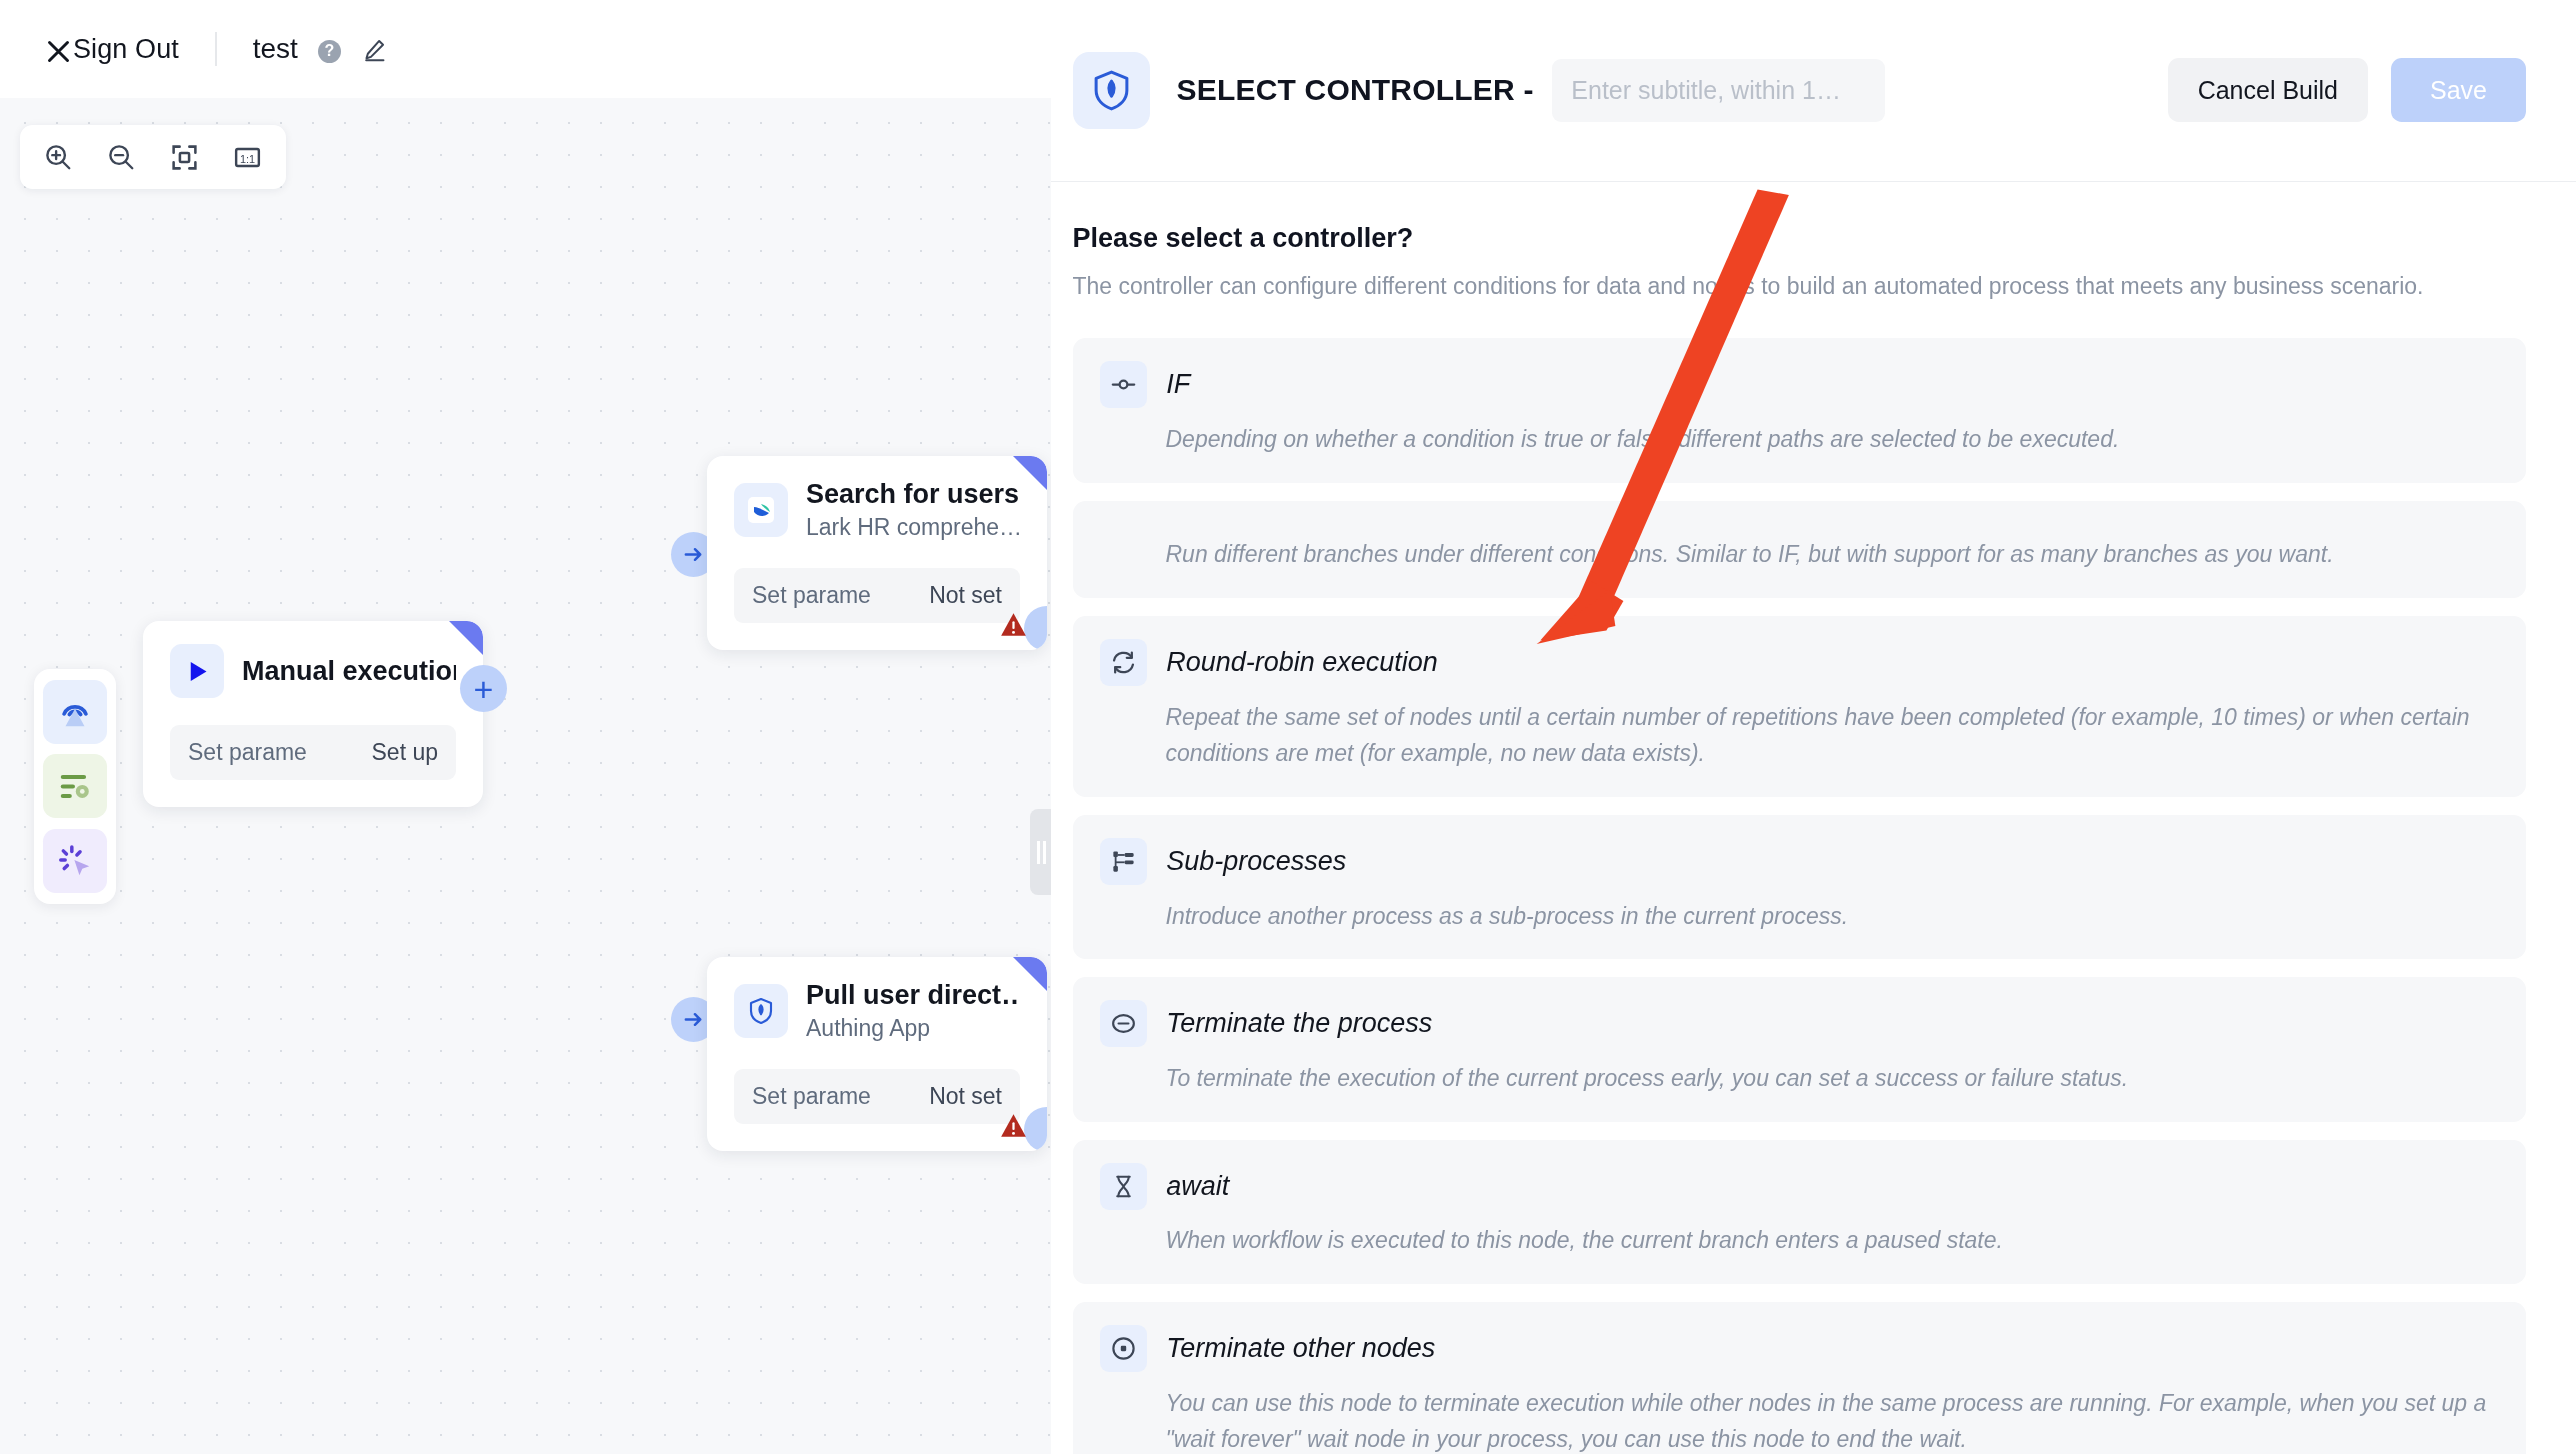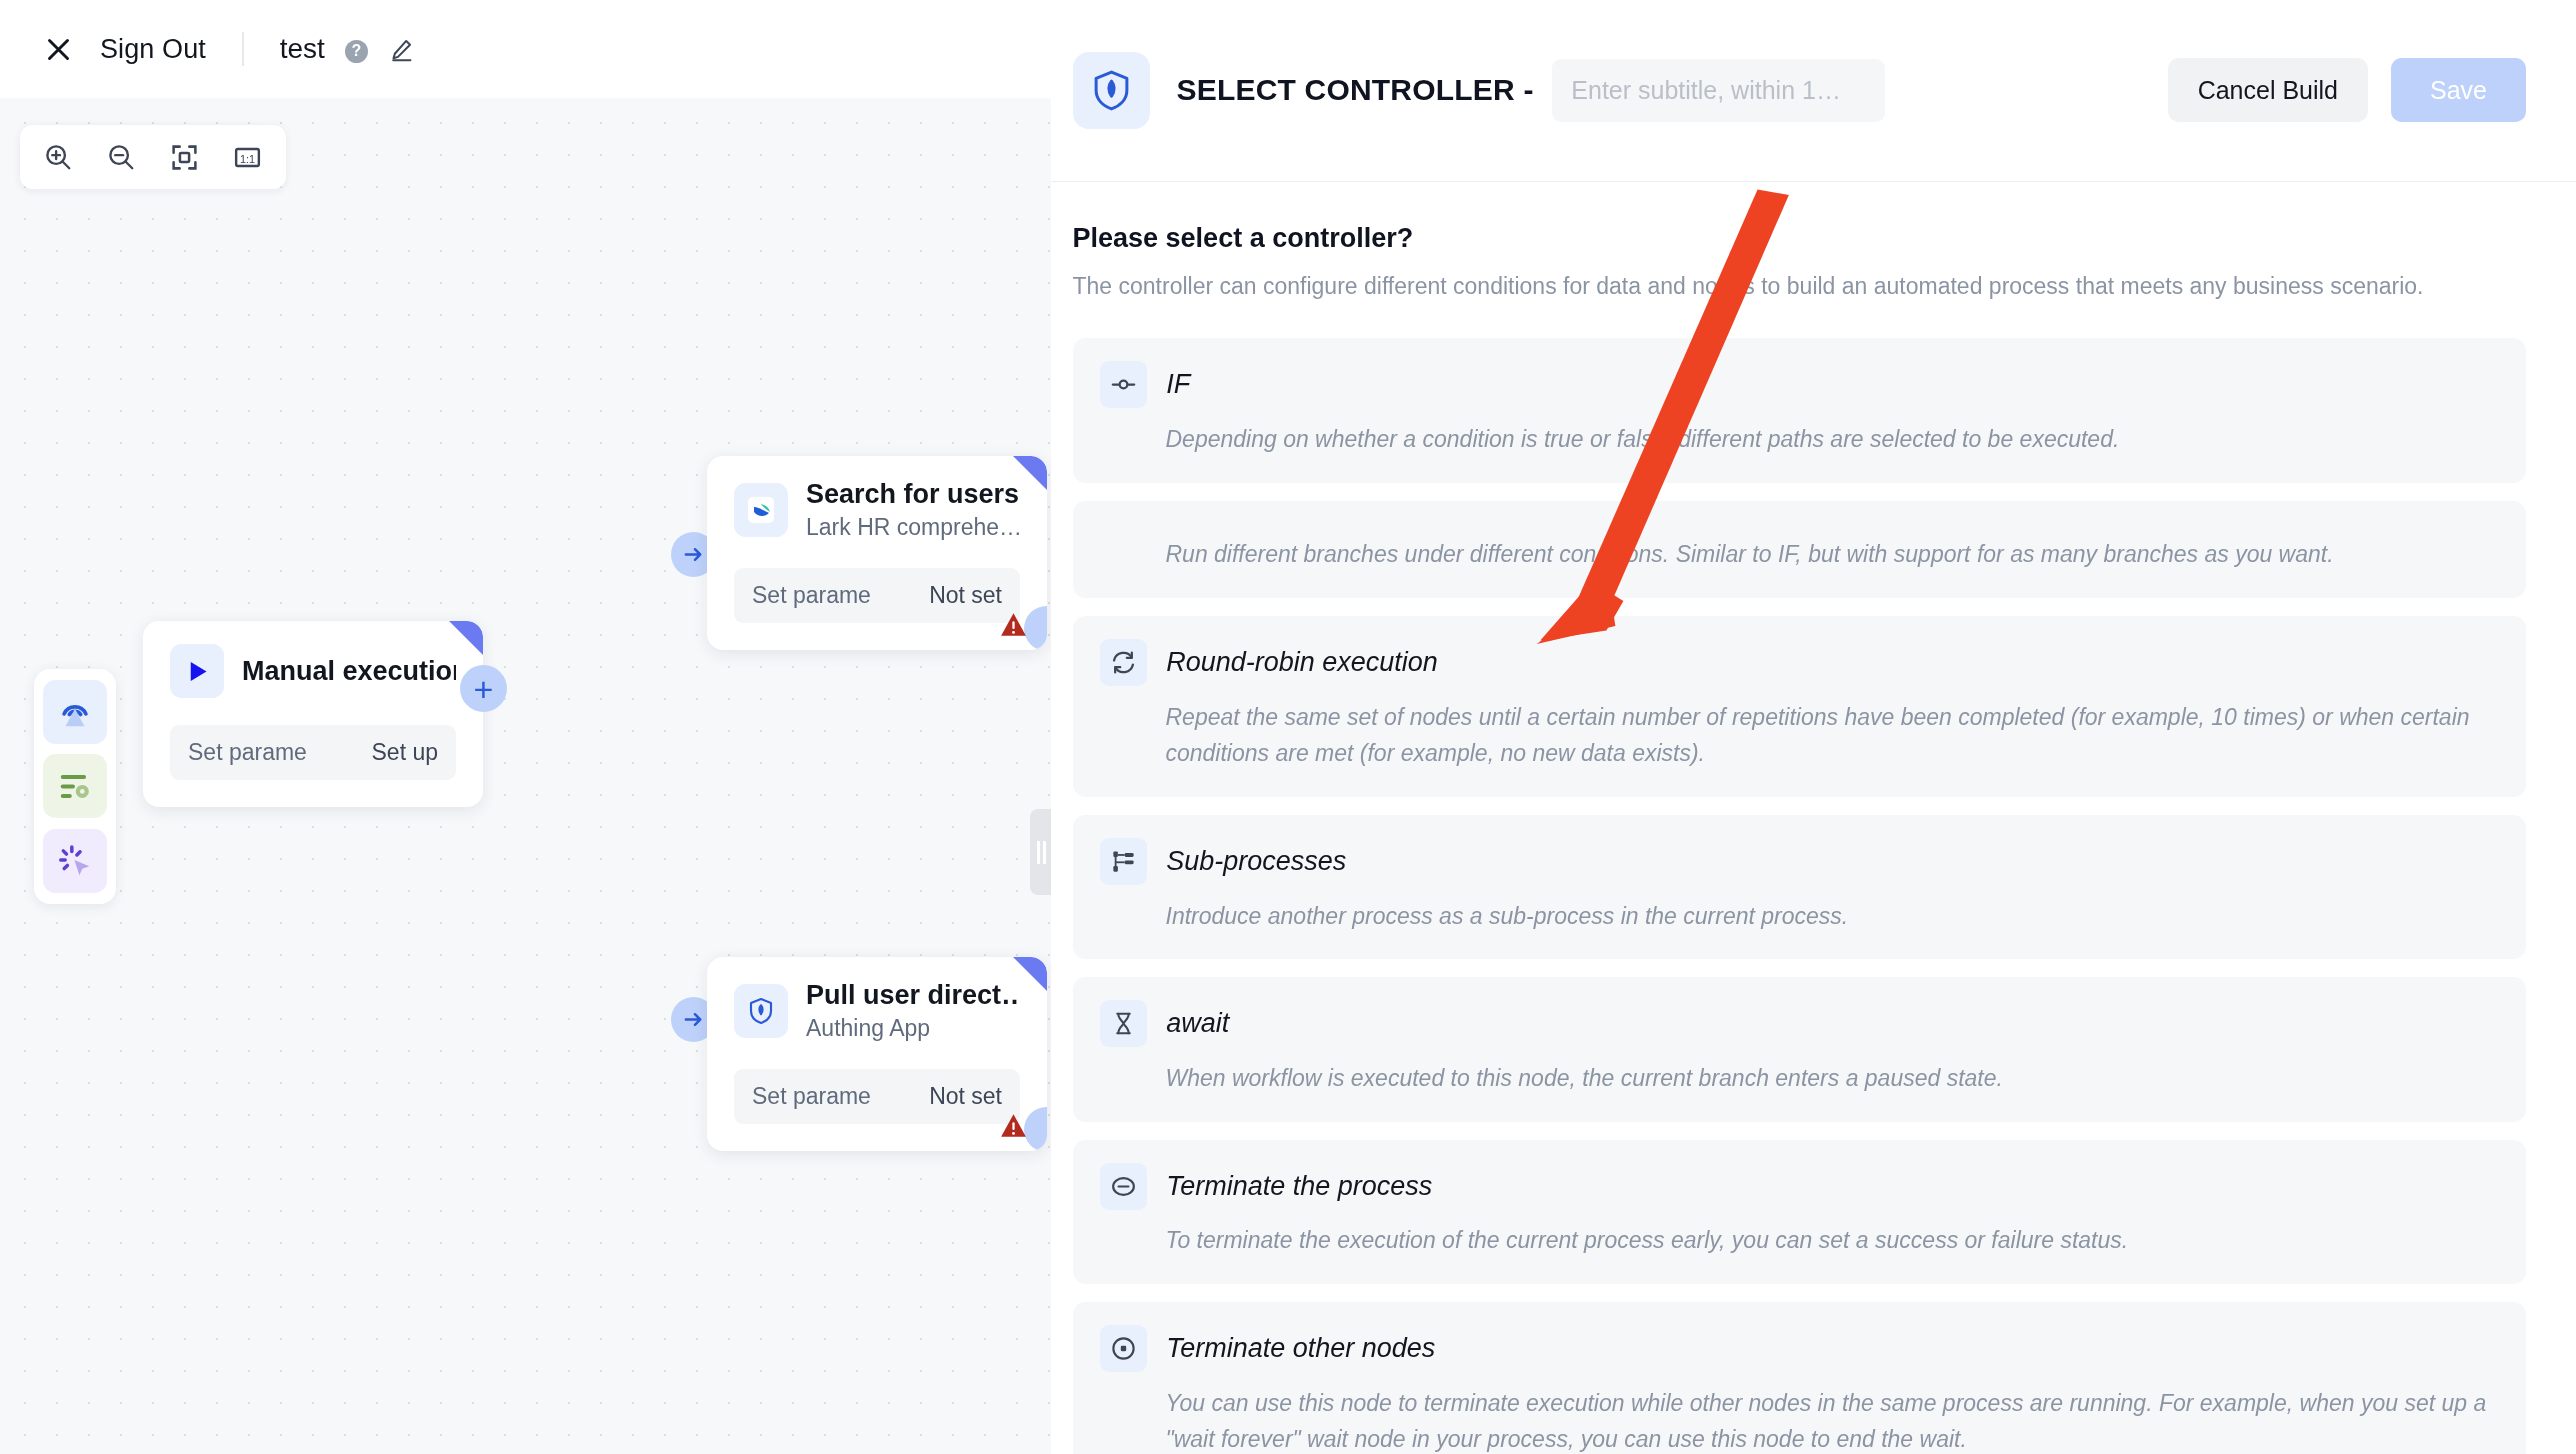--- a/index.html
+++ b/index.html
@@ -22,21 +22,21 @@
   .topbar {
     position: relative;
     height: 98px;
     display: flex;
     align-items: center;
     padding-left: 45px;
     background: #ffffff;
     z-index: 30;
   }
   .signout {
-    display: flex; align-items: center; gap: 28px;
+    display: flex; align-items: flex-end; gap: 1px;
     cursor: pointer;
   }
   .x-icon { width: 27px; height: 27px; display:block; }
   .signout-label {
     font-size: 27px; color: #12161f; letter-spacing: 0.1px;
   }
   .tb-sep {
     width: 1.8px; height: 34px; background: #e6e8eb; margin: 0 36px;
   }
   .doc-title {
@@ -495,42 +495,42 @@
               </svg>
             </span>
             <span class="opt-name">Sub-processes</span>
           </div>
           <div class="opt-desc">Introduce another process as a sub-process in the current process.</div>
         </div>
 
         <div class="opt">
           <div class="opt-top">
             <span class="opt-ico">
+              <svg width="27" height="27" viewBox="0 0 24 24" fill="none" stroke="#3d4656" stroke-width="1.9" stroke-linecap="round">
+                <ellipse cx="12" cy="12" rx="9.2" ry="7.4"></ellipse>
+                <path d="M7.6 12 H16.4"></path>
+              </svg>
+            </span>
+            <span class="opt-name">Terminate the process</span>
+          </div>
+          <div class="opt-desc">To terminate the execution of the current process early, you can set a success or failure status.</div>
+        </div>
+
+        <div class="opt">
+          <div class="opt-top">
+            <span class="opt-ico">
               <svg width="25" height="25" viewBox="0 0 24 24" fill="none" stroke="#3d4656" stroke-width="2" stroke-linecap="round" stroke-linejoin="round">
                 <path d="M6 2.6 H18 M6 21.4 H18"></path>
                 <path d="M7 2.6 C7 8 12 10.6 12 12 C12 13.4 7 16 7 21.4"></path>
                 <path d="M17 2.6 C17 8 12 10.6 12 12 C12 13.4 17 16 17 21.4"></path>
               </svg>
             </span>
             <span class="opt-name">await</span>
           </div>
           <div class="opt-desc">When workflow is executed to this node, the current branch enters a paused state.</div>
-        </div>
-
-        <div class="opt">
-          <div class="opt-top">
-            <span class="opt-ico">
-              <svg width="27" height="27" viewBox="0 0 24 24" fill="none" stroke="#3d4656" stroke-width="1.9" stroke-linecap="round">
-                <ellipse cx="12" cy="12" rx="9.2" ry="7.4"></ellipse>
-                <path d="M7.6 12 H16.4"></path>
-              </svg>
-            </span>
-            <span class="opt-name">Terminate the process</span>
-          </div>
-          <div class="opt-desc">To terminate the execution of the current process early, you can set a success or failure status.</div>
         </div>
 
         <div class="opt">
           <div class="opt-top">
             <span class="opt-ico">
               <svg width="27" height="27" viewBox="0 0 24 24" fill="none" stroke="#3d4656" stroke-width="1.9">
                 <circle cx="12" cy="12" r="9"></circle>
                 <rect x="9.6" y="9.6" width="4.8" height="4.8" rx="1" fill="#3d4656" stroke="none"></rect>
               </svg>
             </span>

